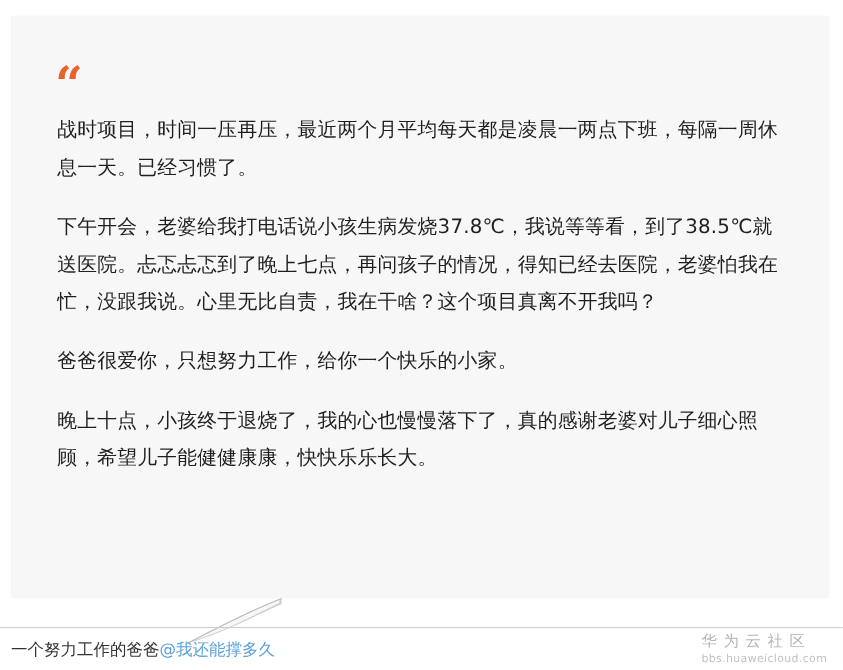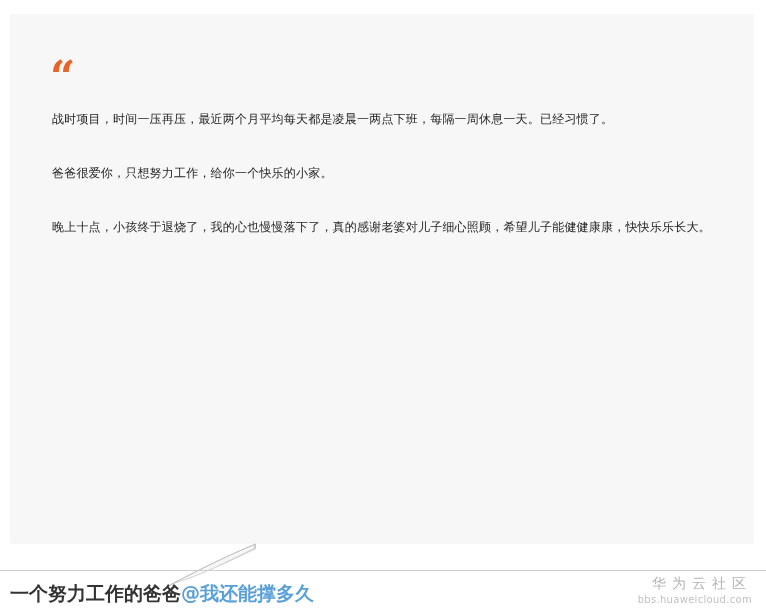--- a/index.html
+++ b/index.html
@@ -40,21 +40,21 @@
     line-height: 1;
     color: #e8622a;
     font-weight: 700;
     letter-spacing: -2px;
   }
   .body-text {
     position: absolute;
     left: 42px;
     top: 88px;
     width: 666px;
-    font-size: 12px;
+    font-size: 18px;
     line-height: 34px;
     color: #1f1f1f;
     letter-spacing: 0.2px;
   }
   .body-text p {
     margin: 0 0 20px 0;
   }
   .body-text p:last-child {
     margin-bottom: 0;
   }
@@ -75,33 +75,32 @@
     top: 570px;
     width: 766px;
     height: 39px;
     border-top: 1px solid #cfcfcf;
     box-sizing: border-box;
   }
   .footer-line {
     position: absolute;
     left: 10px;
     top: 10px;
-    font-size: 19px;
+    font-size: 15px;
     color: #333333;
     white-space: nowrap;
-    font-weight: bold;
   }
   .footer-line .handle {
     color: #5aa0d8;
   }
   .brand {
     position: absolute;
     right: 14px;
     top: 2px;
-    text-align: right;
+    text-align: left;
   }
   .brand-name {
     font-size: 14px;
     color: #b4b4b4;
     letter-spacing: 6px;
     line-height: 20px;
   }
   .brand-url {
     font-size: 10px;
     color: #c2c2c2;
@@ -112,20 +111,21 @@
 </head>
 <body>
 
 <div class="page">
 
   <div class="bubble">
     <div class="quote-mark">“</div>
 
     <div class="body-text">
       <p>战时项目，时间一压再压，最近两个月平均每天都是凌晨一两点下班，每隔一周休息一天。已经习惯了。</p>
+      <p>下午开会，老婆给我打电话说小孩生病发烧37.8℃，我说等等看，到了38.5℃就送医院。忐忑忐忑到了晚上七点，再问孩子的情况，得知已经去医院，老婆怕我在忙，没跟我说。心里无比自责，我在干啥？这个项目真离不开我吗？</p>
       <p>爸爸很爱你，只想努力工作，给你一个快乐的小家。</p>
       <p>晚上十点，小孩终于退烧了，我的心也慢慢落下了，真的感谢老婆对儿子细心照顾，希望儿子能健健康康，快快乐乐长大。</p>
     </div>
   </div>
 
   <div class="tail">
     <svg width="90" height="44" viewBox="0 0 90 44" xmlns="http://www.w3.org/2000/svg">
       <path d="M88 0 L88 1 C70 8 40 22 2 42 C30 34 58 20 88 6 Z" fill="#cfcfcf"></path>
       <path d="M86 0 L86 2 C68 9 40 22 6 40 C34 31 58 19 86 5 Z" fill="#f7f7f7"></path>
       <path d="M88 1 C70 8 40 22 2 42" fill="none" stroke="#b9b9b9" stroke-width="1"></path>

